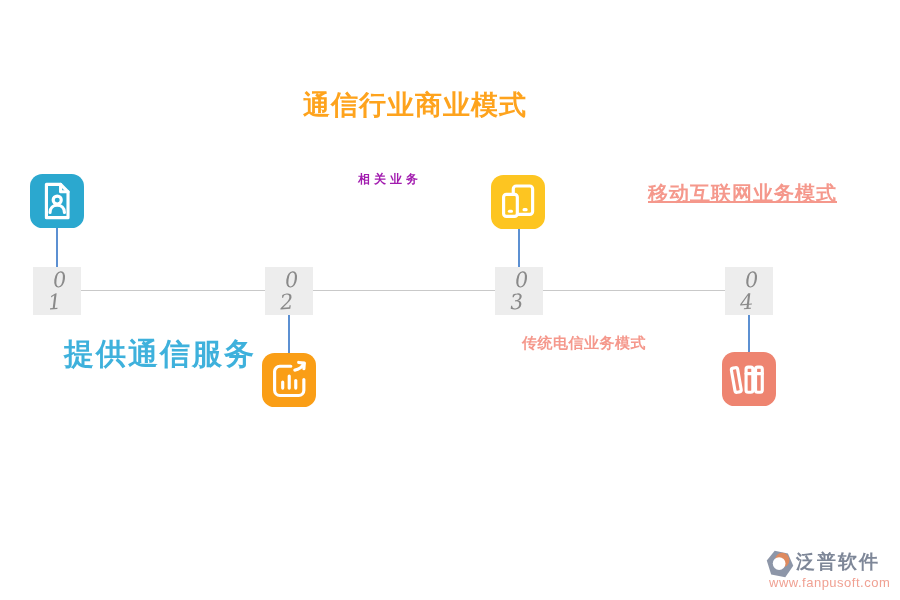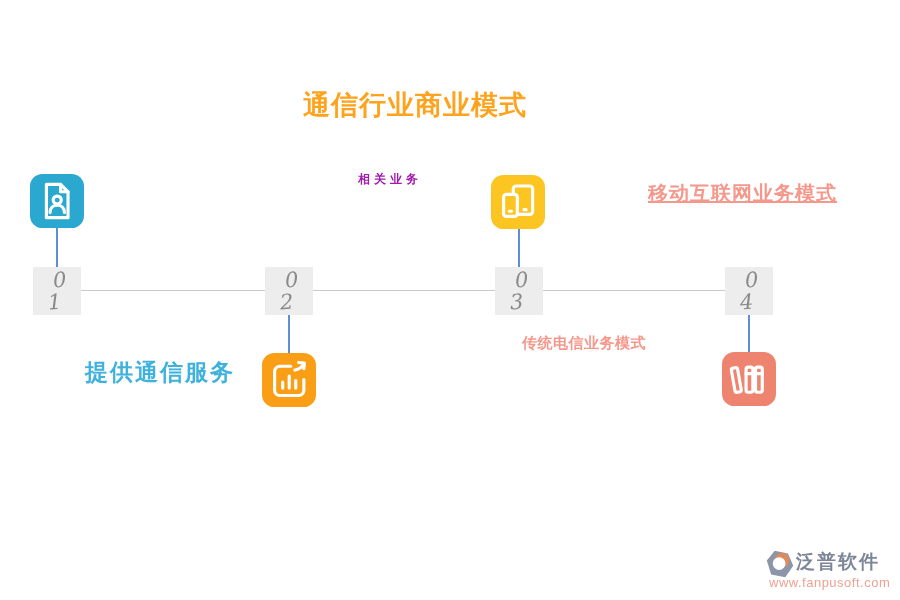--- a/index.html
+++ b/index.html
@@ -38,21 +38,21 @@
   .b4 { left: 725px; top: 267px; }
 
   .tile { position: absolute; width: 54px; height: 54px; z-index: 3; }
   .i1 { left: 30px;  top: 174px; }
   .i2 { left: 262px; top: 353px; }
   .i3 { left: 491px; top: 175px; }
   .i4 { left: 722px; top: 352px; }
   .glyph { stroke: #ffffff; fill: none; stroke-width: 1.4; stroke-linecap: round; stroke-linejoin: round; }
 
   .step-label { position: absolute; font-weight: bold; white-space: nowrap; z-index: 3; }
-  .l1 { left: 85px;  top: 334px; font-size: 23px; color: #3EB1DC; letter-spacing: 2px; margin-top: 23px; }
+  .l1 { left: 64px;  top: 334px; font-size: 30px; color: #3EB1DC; letter-spacing: 2px; }
   .l2 { left: 330px; top: 171px; font-size: 12px; color: #a21caf; letter-spacing: 4px; margin-left: 28px; }
   .l3 { left: 522px; top: 334px; font-size: 15px; color: #F5988C; letter-spacing: 0.5px; }
   .l4 { left: 648px; top: 180px; font-size: 20px; color: #F5988C; letter-spacing: 1px; text-decoration: underline; }
 
   .brand { position: absolute; left: 796px; top: 549px; font-size: 19px; font-weight: bold;
            color: #7E8798; letter-spacing: 2px; white-space: nowrap; }
   .brand-url { position: absolute; left: 769px; top: 575px; font-size: 13px;
                color: #F0A193; letter-spacing: 0.5px; white-space: nowrap; }
   .brand-mark { position: absolute; left: 765px; top: 548px; width: 30px; height: 32px; }
 </style>

